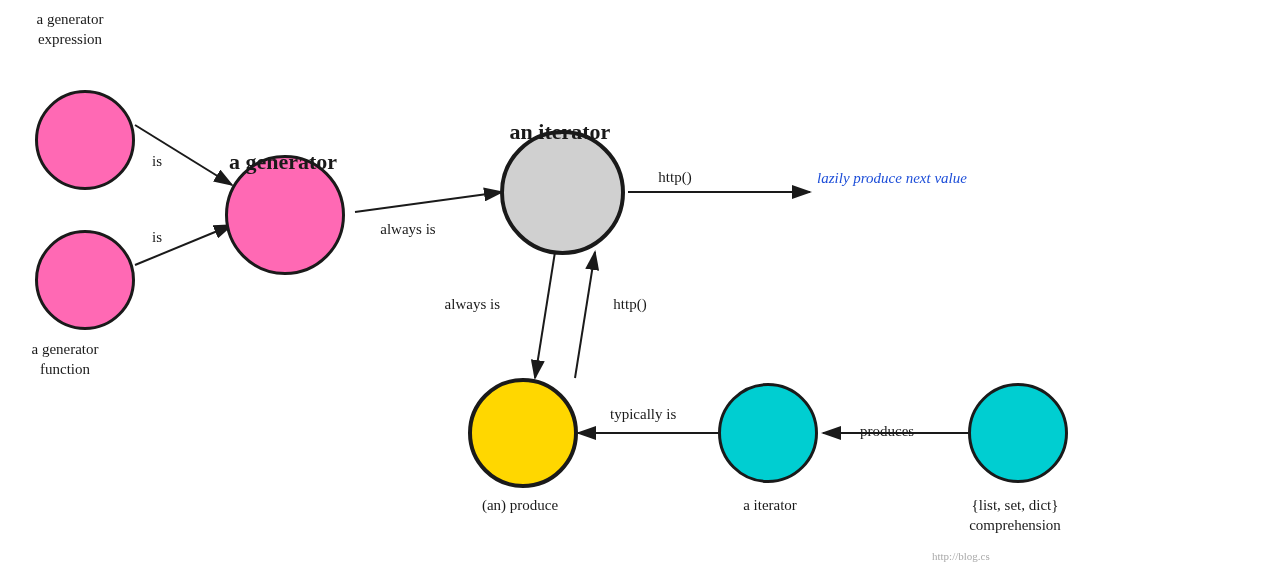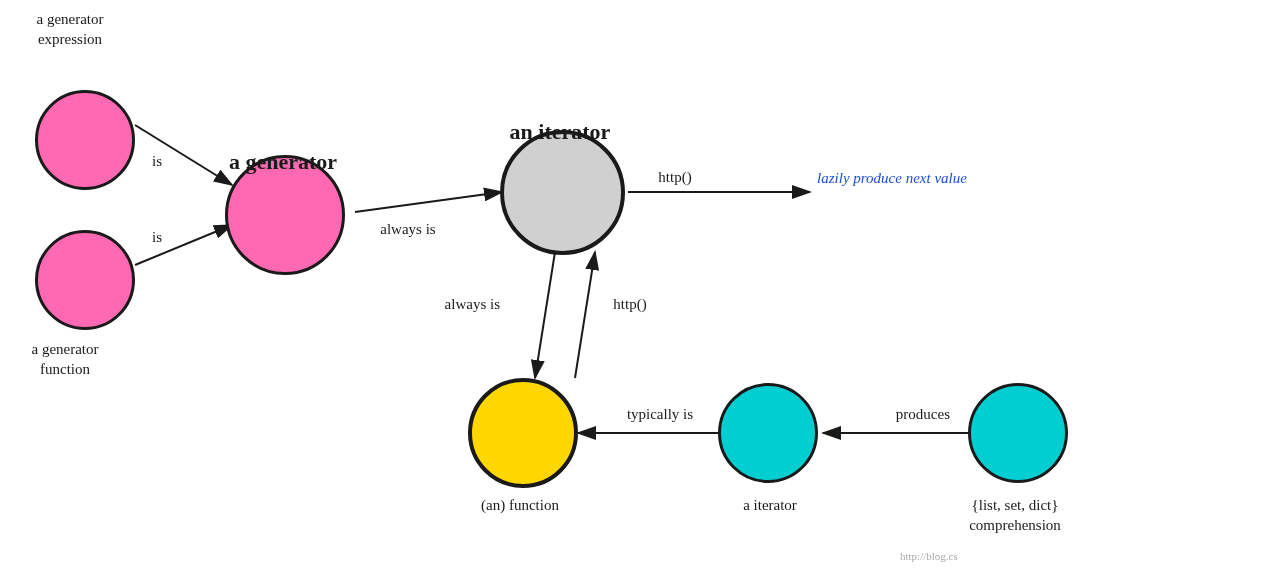--- a/index.html
+++ b/index.html
@@ -100,21 +100,21 @@
   <div class="label" style="left:5px; top:340px; width:120px;">a generator
 function</div>
 
   <div class="label" style="left:5px; top:10px; width:130px;">a generator
 expression</div>
 
   <div class="label label-bold" style="left:218px; top:148px; width:130px;">a generator</div>
 
   <div class="label label-bold" style="left:490px; top:118px; width:140px;">an iterator</div>
 
-  <div class="label" style="left:450px; top:496px; width:140px;">(an) function</div>
+  <div class="label" style="left:450px; top:496px; width:140px;">(an) produce</div>
 
   <div class="label" style="left:700px; top:496px; width:140px;">a iterator</div>
 
   <div class="label" style="left:935px; top:496px; width:160px; text-align:center;">{list, set, dict}
 comprehension</div>
 
   <div class="label" style="left:142px; top:152px; width:30px;">is</div>
 
   <div class="label" style="left:142px; top:228px; width:30px;">is</div>
 
@@ -122,19 +122,19 @@
 
   <div class="label" style="left:635px; top:168px; width:80px;">http()</div>
 
   <div class="label label-italic" style="left:812px; top:168px; width:160px; line-height:1.4;">lazily produce
 next value</div>
 
   <div class="label" style="left:420px; top:295px; width:80px; text-align:right;">always is</div>
 
   <div class="label" style="left:600px; top:295px; width:60px;">http()</div>
 
-  <div class="label" style="left:610px; top:405px; width:100px; text-align:center;">typically is</div>
+  <div class="label" style="left:610px; top:405px; width:100px; text-align:left;">typically is</div>
 
-  <div class="label" style="left:860px; top:405px; width:90px; text-align:right;">produces</div>
+  <div class="label" style="left:860px; top:422px; width:90px; text-align:left;">produces</div>
 
-  <div class="url-text" style="left:900px; top:550px;">http://blog.cs</div>
+  <div class="url-text" style="left:932px; top:550px;">http://blog.cs</div>
 
 </div>
 
 </body></html>

